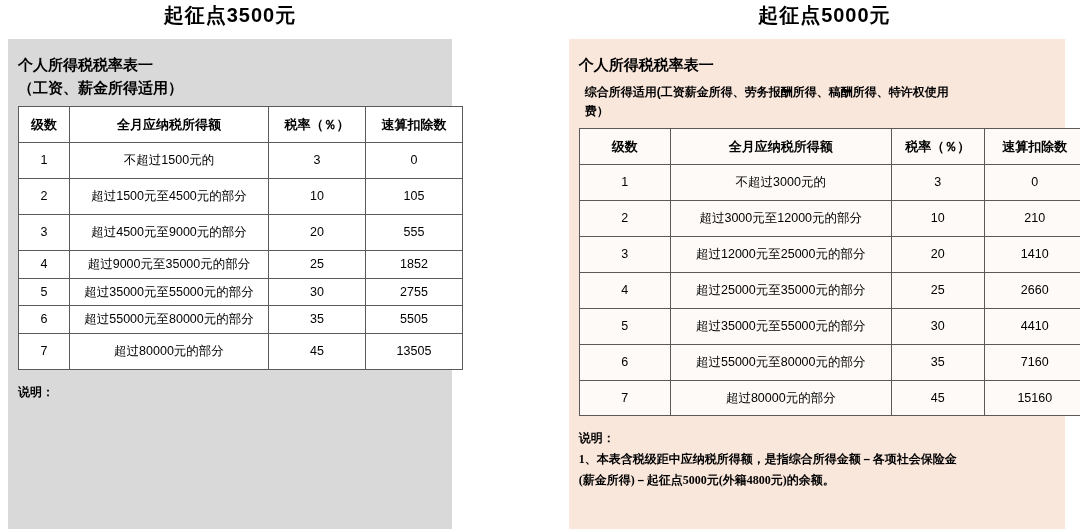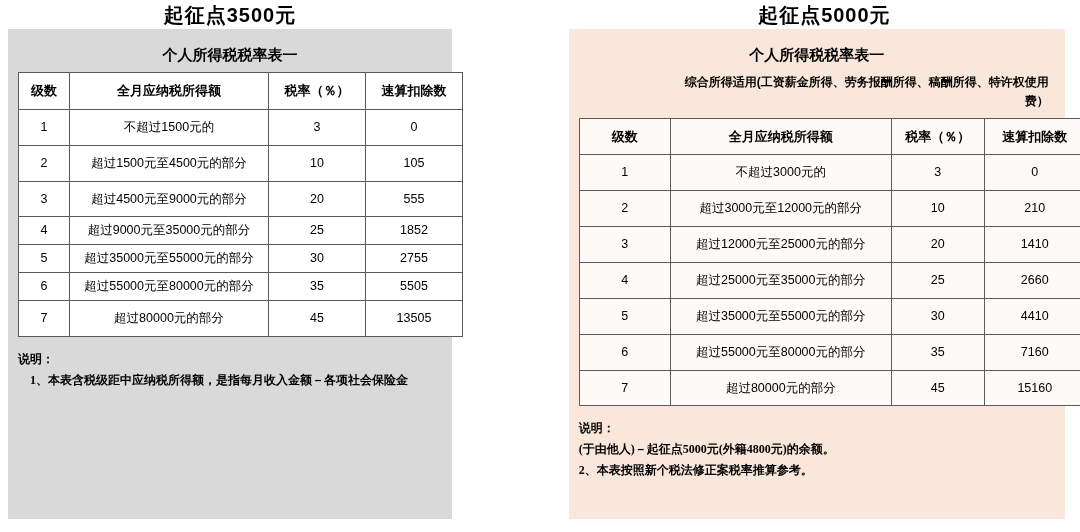--- a/index.html
+++ b/index.html
@@ -35,44 +35,44 @@
   .panel-right {
     width: 564px;
     padding: 0 0 0 0;
   }
   .panel-title {
     text-align: center;
     font-weight: bold;
     font-size: 20px;
     letter-spacing: 1px;
     padding-top: 2px;
+    padding-bottom: 10px;
   }
   .card {
     box-sizing: border-box;
     padding: 10px 10px 10px 10px;
   }
   .card-left {
     background: #d9d9d9;
     width: 444px;
     min-height: 490px;
   }
   .card-right {
     background: #fae7dc;
     width: 496px;
     min-height: 490px;
   }
   .card-heading {
-    text-align: center;
     font-weight: bold;
     font-size: 15px;
     line-height: 1.55;
     margin: 4px 0 6px 0;
   }
   .card-subheading {
-    text-align: right;
+    text-align: left;
     font-weight: bold;
     font-size: 13px;
     line-height: 1.5;
     margin: 0 0 8px 0;
     padding: 0 6px;
   }
   .card-subheading .small {
     font-size: 12px;
   }
   table.tax {
@@ -126,20 +126,21 @@
 </head>
 <body>
 
 <div class="page">
 
   <div class="panel panel-left">
     <div class="panel-title">起征点3500元</div>
     <div class="card card-left">
       <div class="card-heading">
         <div>个人所得税税率表一</div>
+        <div>（工资、薪金所得适用）</div>
       </div>
       <table class="tax">
         <thead>
           <tr>
             <th class="level">级数</th>
             <th class="amount">全月应纳税所得额</th>
             <th class="rate">税率（％）</th>
             <th class="deduct">速算扣除数</th>
           </tr>
         </thead>
@@ -183,21 +184,20 @@
           <tr class="row-tall">
             <td class="level">7</td>
             <td class="amount">超过80000元的部分</td>
             <td class="rate">45</td>
             <td class="deduct">13505</td>
           </tr>
         </tbody>
       </table>
       <div class="notes notes-left">
         <p class="note-title">说明：</p>
-        <p>　1、本表含税级距中应纳税所得额，是指每月收入金额－各项社会保险金</p>
       </div>
     </div>
   </div>
 
   <div class="panel panel-gap"></div>
 
   <div class="panel panel-right">
     <div class="panel-title">起征点5000元</div>
     <div class="card card-right">
       <div class="card-heading">个人所得税税率表一</div>
@@ -254,19 +254,19 @@
           <tr class="row-tall">
             <td class="level">7</td>
             <td class="amount">超过80000元的部分</td>
             <td class="rate">45</td>
             <td class="deduct">15160</td>
           </tr>
         </tbody>
       </table>
       <div class="notes notes-right">
         <p class="note-title">说明：</p>
-        <p>(于由他人)－起征点5000元(外籍4800元)的余额。</p>
-        <p>2、本表按照新个税法修正案税率推算参考。</p>
+        <p>1、本表含税级距中应纳税所得额，是指综合所得金额－各项社会保险金</p>
+        <p>(薪金所得)－起征点5000元(外籍4800元)的余额。</p>
       </div>
     </div>
   </div>
 
 </div>
 
 </body></html>

